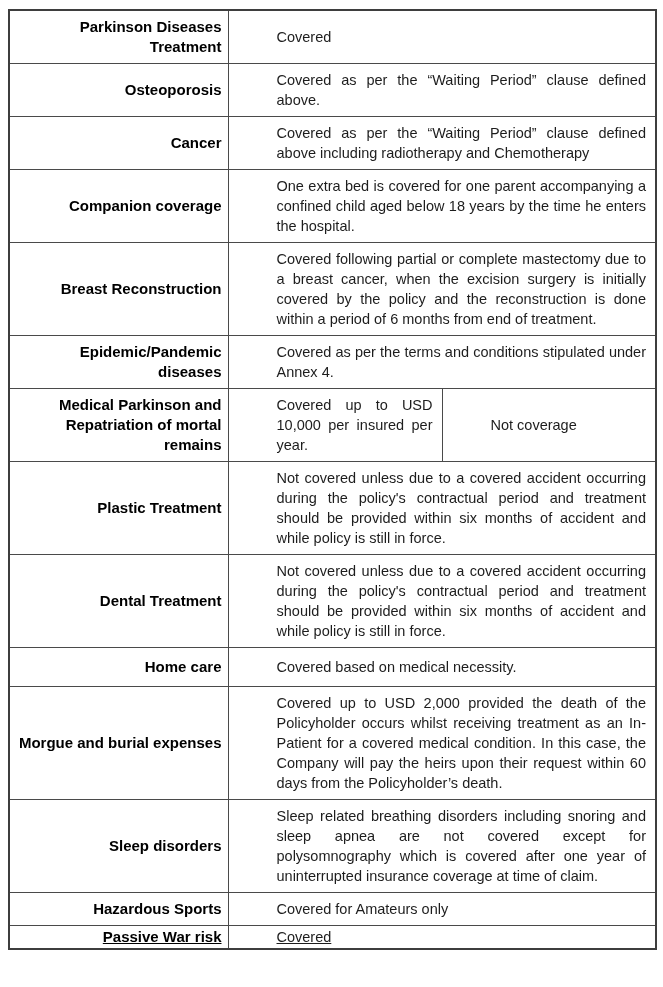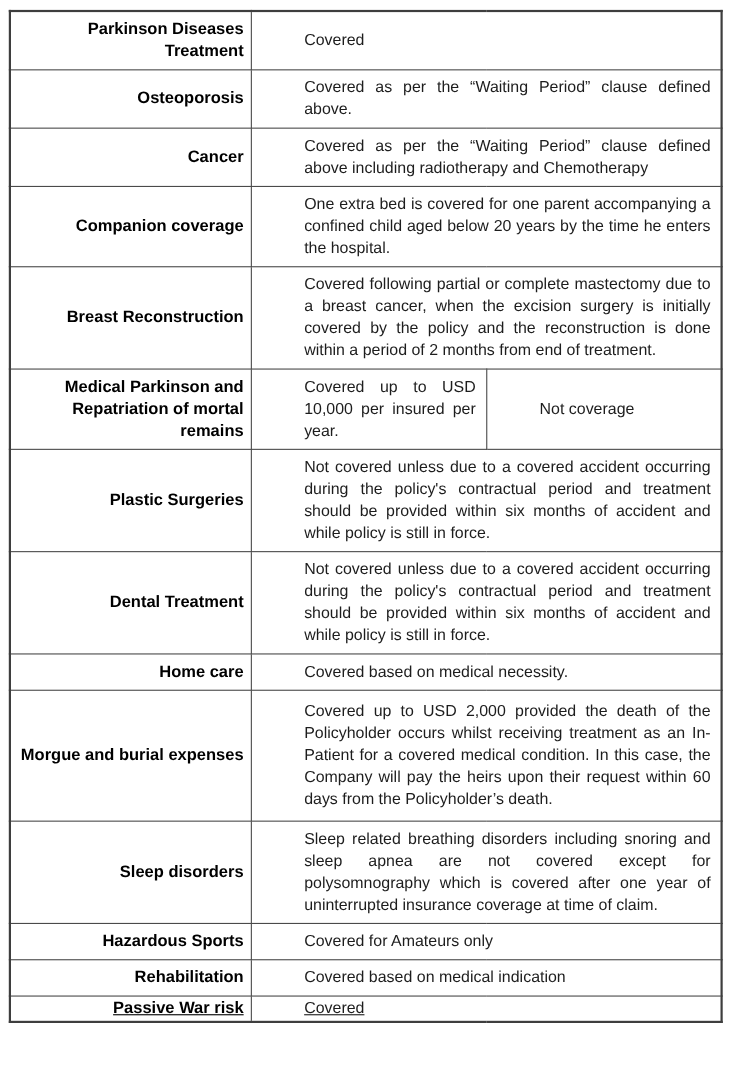--- a/index.html
+++ b/index.html
@@ -79,33 +79,37 @@
         <tr>
           <td class="label-cell">Osteoporosis</td>
           <td class="desc-cell" colspan="2">Covered as per the “Waiting Period” clause defined above.</td>
         </tr>
         <tr>
           <td class="label-cell">Cancer</td>
           <td class="desc-cell" colspan="2">Covered as per the “Waiting Period” clause defined above including radiotherapy and Chemotherapy</td>
         </tr>
         <tr>
           <td class="label-cell">Companion coverage</td>
-          <td class="desc-cell" colspan="2">One extra bed is covered for one parent accompanying a confined child aged below 20 years by the time he enters the hospital.</td>
+          <td class="desc-cell" colspan="2">One extra bed is covered for one parent accompanying a confined child aged below 18 years by the time he enters the hospital.</td>
         </tr>
         <tr>
           <td class="label-cell">Breast Reconstruction</td>
-          <td class="desc-cell" colspan="2">Covered following partial or complete mastectomy due to a breast cancer, when the excision surgery is initially covered by the policy and the reconstruction is done within a period of 2 months from end of treatment.</td>
+          <td class="desc-cell" colspan="2">Covered following partial or complete mastectomy due to a breast cancer, when the excision surgery is initially covered by the policy and the reconstruction is done within a period of 6 months from end of treatment.</td>
+        </tr>
+        <tr>
+          <td class="label-cell">Epidemic/Pandemic diseases</td>
+          <td class="desc-cell" colspan="2">Covered as per the terms and conditions stipulated under Annex 4.</td>
         </tr>
         <tr>
           <td class="label-cell">Medical Parkinson and Repatriation of mortal remains</td>
           <td class="desc-cell">Covered up to USD 10,000 per insured per year.</td>
           <td class="desc-cell">Not coverage</td>
         </tr>
         <tr>
-          <td class="label-cell">Plastic Surgeries</td>
+          <td class="label-cell">Plastic Treatment</td>
           <td class="desc-cell" colspan="2">Not covered unless due to a covered accident occurring during the policy's contractual period and treatment should be provided within six months of accident and while policy is still in force.</td>
         </tr>
         <tr>
           <td class="label-cell">Dental Treatment</td>
           <td class="desc-cell" colspan="2">Not covered unless due to a covered accident occurring during the policy's contractual period and treatment should be provided within six months of accident and while policy is still in force.</td>
         </tr>
         <tr>
           <td class="label-cell">Home care</td>
           <td class="desc-cell" colspan="2">Covered based on medical necessity.</td>
         </tr>
@@ -115,22 +119,18 @@
         </tr>
         <tr>
           <td class="label-cell">Sleep disorders</td>
           <td class="desc-cell" colspan="2">Sleep related breathing disorders including snoring and sleep apnea are not covered except for polysomnography which is covered after one year of uninterrupted insurance coverage at time of claim.</td>
         </tr>
         <tr>
           <td class="label-cell">Hazardous Sports</td>
           <td class="desc-cell" colspan="2">Covered for Amateurs only</td>
         </tr>
         <tr>
-          <td class="label-cell">Rehabilitation</td>
-          <td class="desc-cell" colspan="2">Covered based on medical indication</td>
-        </tr>
-        <tr>
           <td class="label-cell">Passive War risk</td>
           <td class="desc-cell" colspan="2">Covered</td>
         </tr>
       </tbody>
   </table>
 </div>
 
 </body></html>

